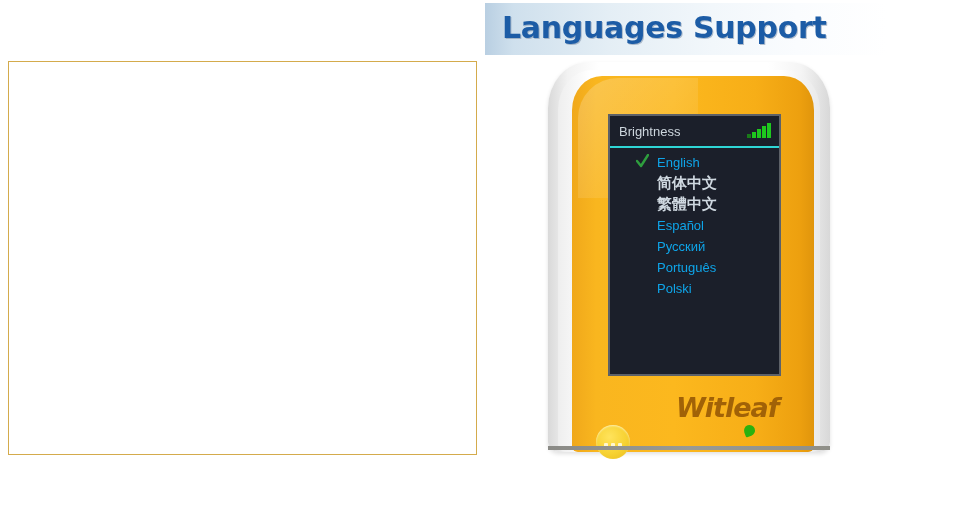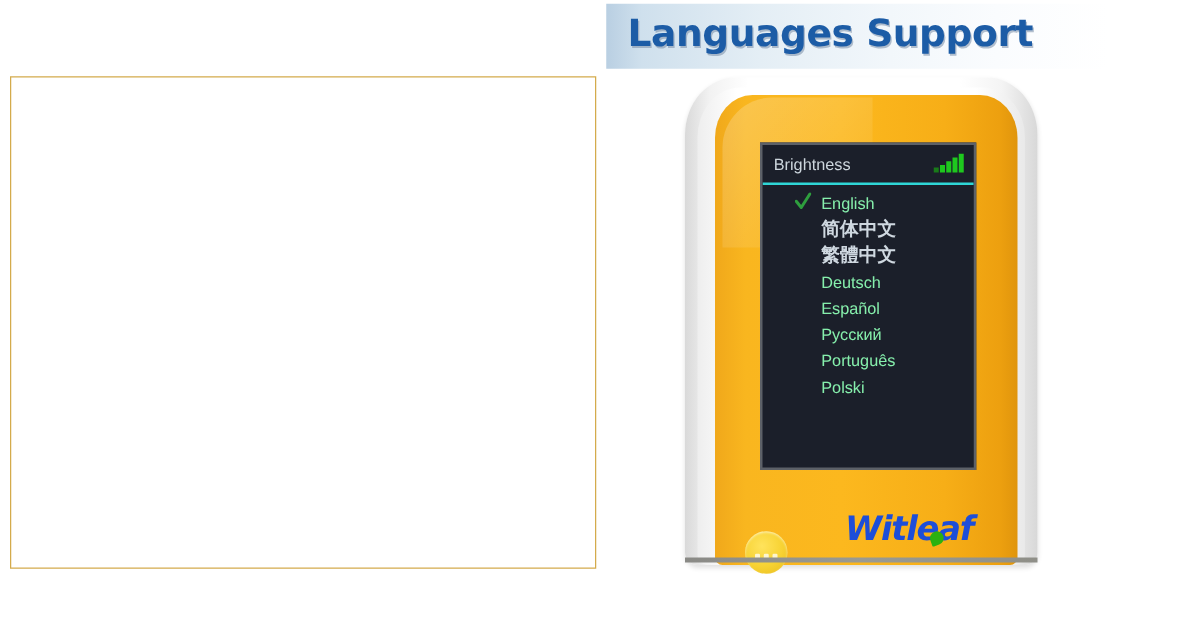--- a/index.html
+++ b/index.html
@@ -189,21 +189,21 @@
     position: relative;
     height: 21px;
     display: flex;
     align-items: center;
     padding-left: 47px;
     box-sizing: border-box;
   }
   .lang-label {
     font-family: "Liberation Sans", sans-serif;
     font-size: 13px;
-    color: #86efac;
+    color: #0ea5e9;
     white-space: nowrap;
     line-height: 1;
   }
   .lang-label.cjk {
     font-family: "DejaVu Sans", sans-serif;
     font-size: 15px;
     font-weight: bold;
     color: #cfd8e0;
   }
   .check-mark {
@@ -212,26 +212,26 @@
     top: 2px;
     width: 13px;
     height: 14px;
   }
   .check-mark svg { display: block; }
 
   
   #brand {
     position: absolute;
     left: 128px;
-    top: 346px;
+    top: 330px;
     font-family: "DejaVu Sans", sans-serif;
     font-size: 27px;
     font-weight: bold;
     font-style: italic;
-    color: #1d4ed8;
+    color: #a16207;
     letter-spacing: -1px;
     white-space: nowrap;
   }
   #brand-leaf {
     position: absolute;
     left: 196px;
     top: 363px;
     width: 11px;
     height: 11px;
     background: #2bb10f;
@@ -307,23 +307,20 @@
       </div>
 
       <div class="lang-row">
         <span class="lang-label cjk">简体中文</span>
       </div>
 
       <div class="lang-row">
         <span class="lang-label cjk">繁體中文</span>
       </div>
 
-      <div class="lang-row">
-        <span class="lang-label">Deutsch</span>
-      </div>
 
 
       <div class="lang-row">
         <span class="lang-label">Español</span>
       </div>
 
       <div class="lang-row">
         <span class="lang-label">Русский</span>
       </div>
 

